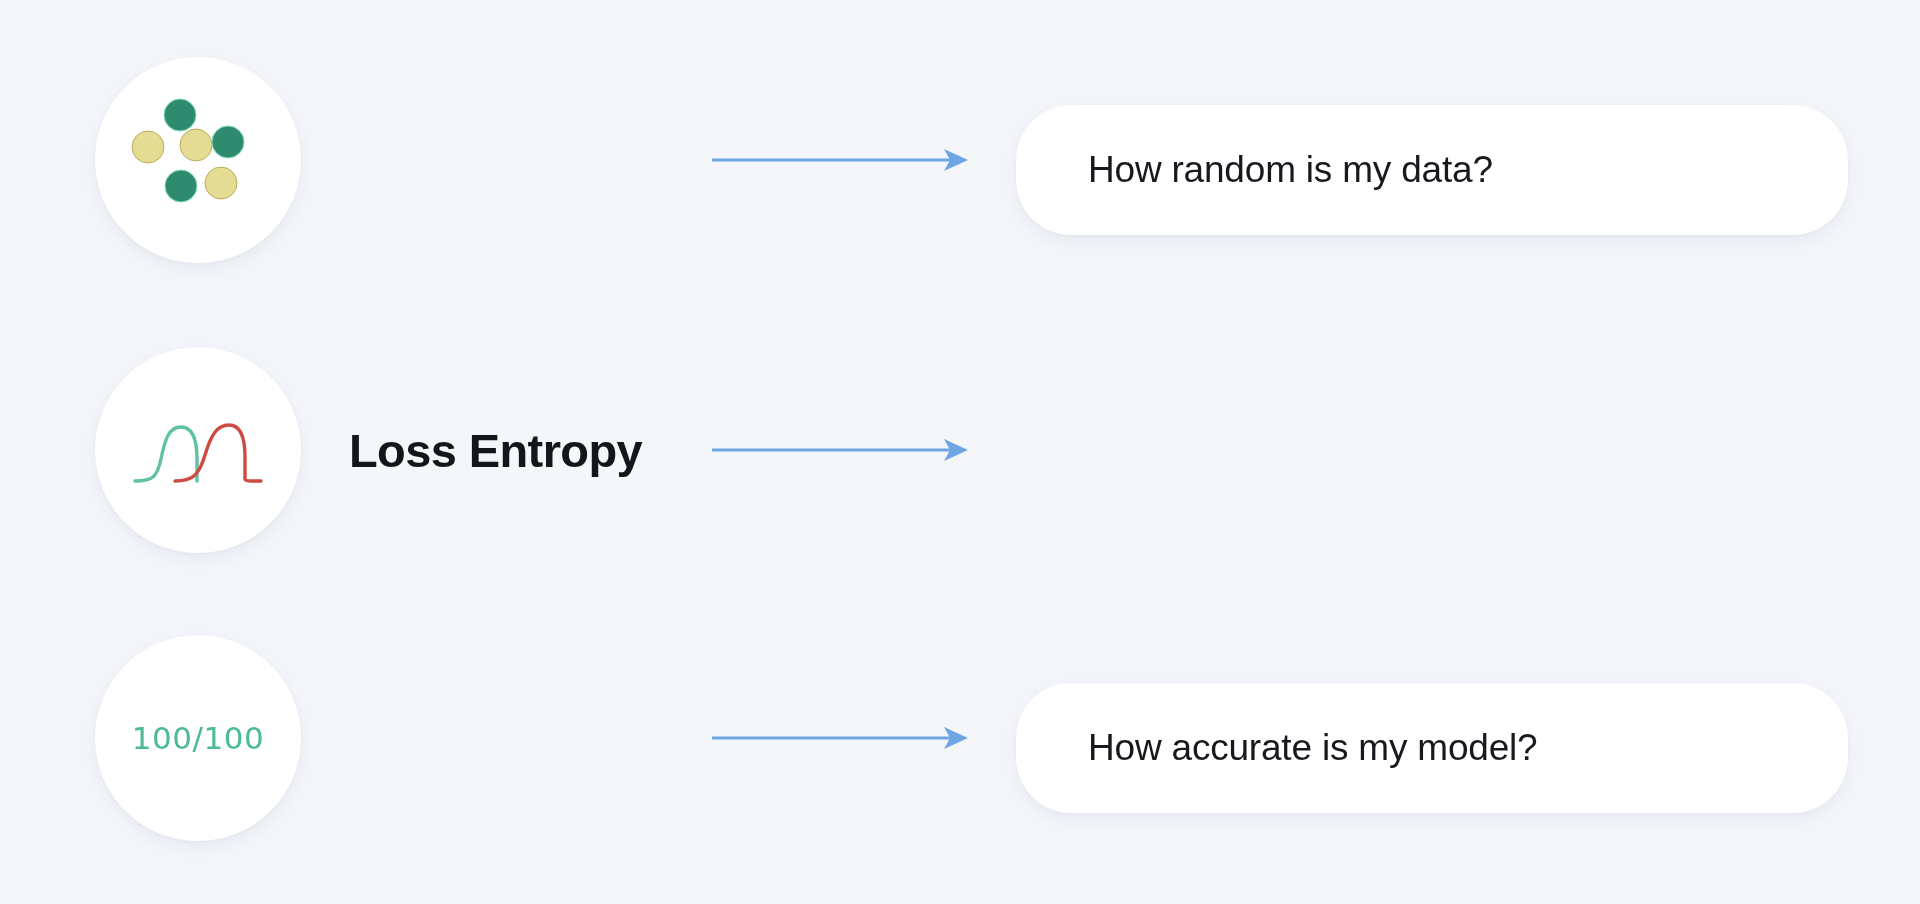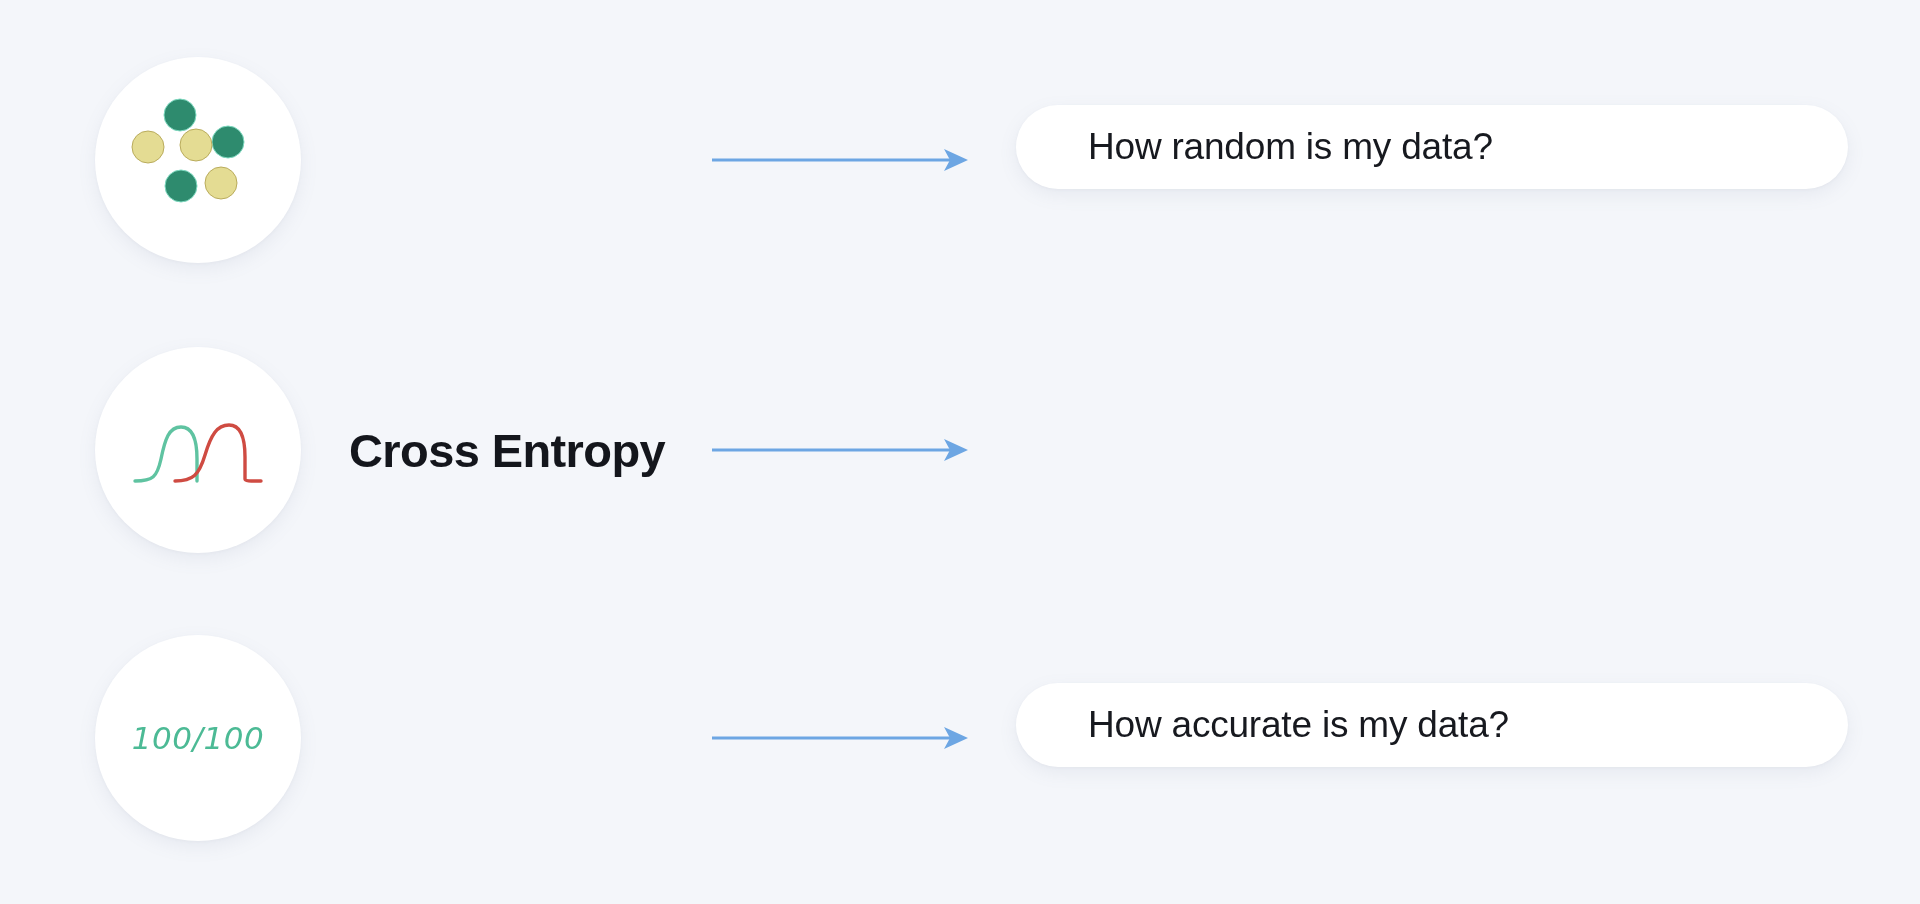--- a/index.html
+++ b/index.html
@@ -49,21 +49,20 @@
     display:flex;
     align-items:center;
     justify-content:center;
     overflow:hidden;
   }
   .icon-badge svg { display:block; }
 
   
   .score-text {
     font-family:"DejaVu Sans", sans-serif;
-    font-style:italic;
     font-size:31px;
     font-weight:400;
     letter-spacing:0.5px;
     color:#4cba95;
     white-space:nowrap;
   }
 
   
   .concept-label {
     position:absolute;
@@ -91,21 +90,21 @@
   #arrow-1 { left:712px; }
   #arrow-2 { left:712px; }
   .arrow-wrap svg { display:block; overflow:visible; }
 
   
   .pill {
     position:absolute;
     left:1016px;
     top:48px;
     width:832px;
-    height:84px;
+    height:130px;
     background:#ffffff;
     border-radius:55px;
     box-shadow:0 6px 18px rgba(120,132,158,0.10),
                0 1px 3px rgba(120,132,158,0.06);
     display:flex;
     align-items:center;
     padding-left:72px;
   }
   .pill-text {
     font-size:37px;
@@ -150,21 +149,21 @@
 
     <div class="icon-badge">
       <svg width="206" height="206" viewBox="0 0 206 206" aria-hidden="true">
         <path d="M40 134 C 58 134 62 130 66 112 C 70 92 74 80 86 80
                  C 98 80 102 92 102 112 L 102 134" fill="none" stroke="#5fc3a1" stroke-width="3.4" stroke-linecap="round" stroke-linejoin="round"></path>
         <path d="M80 134 C 98 134 104 128 110 108 C 116 88 122 78 134 78
                  C 146 78 150 90 150 110 L 150 132 C 150 134 154 134 166 134" fill="none" stroke="#cf4b42" stroke-width="3.4" stroke-linecap="round" stroke-linejoin="round"></path>
       </svg>
     </div>
 
-    <div class="concept-label">Cross Entropy</div>
+    <div class="concept-label">Loss Entropy</div>
 
     <div class="arrow-wrap" id="arrow-1">
       <svg width="258" height="28" viewBox="0 0 258 28">
         <line x1="0" y1="14" x2="238" y2="14" stroke="#6da6e3" stroke-width="3.2"></line>
         <path d="M232 3 L256 14 L232 25 L238 14 Z" fill="#6da6e3"></path>
       </svg>
     </div>
 
   </div>
 
@@ -176,17 +175,17 @@
 
 
     <div class="arrow-wrap" id="arrow-2">
       <svg width="258" height="28" viewBox="0 0 258 28">
         <line x1="0" y1="14" x2="238" y2="14" stroke="#6da6e3" stroke-width="3.2"></line>
         <path d="M232 3 L256 14 L232 25 L238 14 Z" fill="#6da6e3"></path>
       </svg>
     </div>
 
     <div class="pill">
-      <span class="pill-text">How accurate is my data?</span>
+      <span class="pill-text">How accurate is my model?</span>
     </div>
   </div>
 
 </div>
 
 </body></html>

